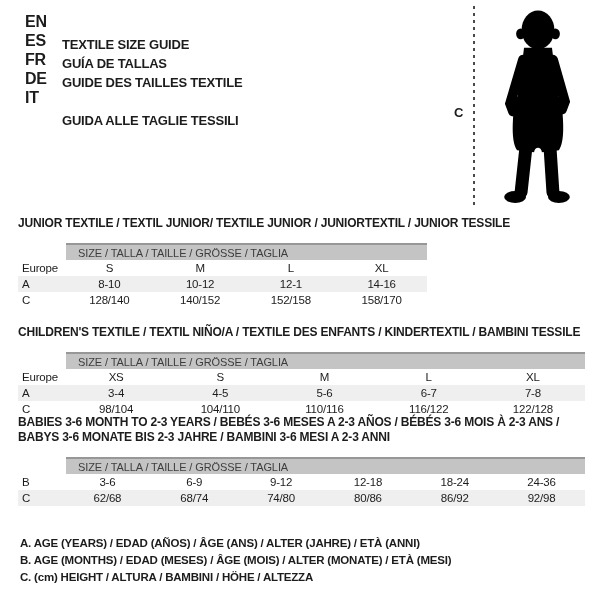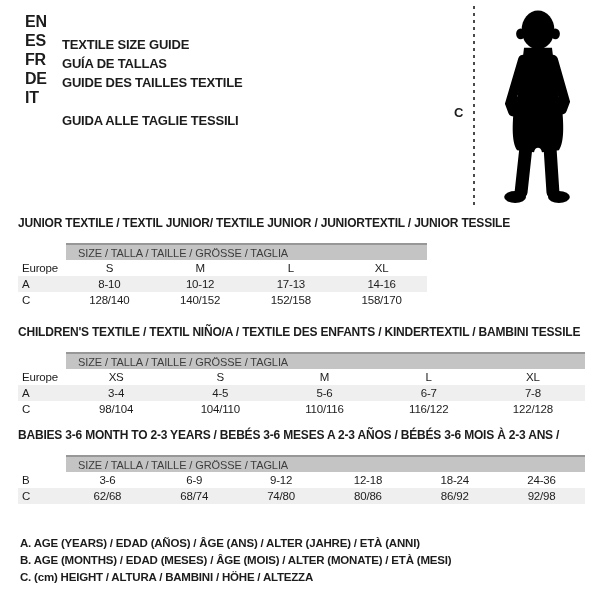--- a/index.html
+++ b/index.html
@@ -113,21 +113,21 @@
           <div class="lbl">Europe</div>
           <div class="cell">S</div>
           <div class="cell">M</div>
           <div class="cell">L</div>
           <div class="cell">XL</div>
         </div>
         <div class="trow shaded">
           <div class="lbl">A</div>
           <div class="cell">8-10</div>
           <div class="cell">10-12</div>
-          <div class="cell">17-13</div>
+          <div class="cell">12-1</div>
           <div class="cell">14-16</div>
         </div>
         <div class="trow">
           <div class="lbl">C</div>
           <div class="cell">128/140</div>
           <div class="cell">140/152</div>
           <div class="cell">152/158</div>
           <div class="cell">158/170</div>
         </div>
       </div>
@@ -156,22 +156,23 @@
         <div class="trow">
           <div class="lbl">C</div>
           <div class="cell">98/104</div>
           <div class="cell">104/110</div>
           <div class="cell">110/116</div>
           <div class="cell">116/122</div>
           <div class="cell">122/128</div>
         </div>
       </div>
     </div>
-    <div class="abs section sec-babies" style="top: 428px;">
+    <div class="abs section sec-babies" style="top: 415px;">
       <div class="sec-title">BABIES 3-6 MONTH TO 2-3 YEARS / BEBÉS 3-6 MESES A 2-3 AÑOS / BÉBÉS 3-6 MOIS À 2-3 ANS /</div>
+      <div class="sec-title">BABYS 3-6 MONATE BIS 2-3 JAHRE / BAMBINI 3-6 MESI A 2-3 ANNI</div>
       <div class="title-gap"></div>
       <div class="size-table">
         <div class="bar">SIZE / TALLA / TAILLE / GRÖSSE / TAGLIA</div>
         <div class="trow">
           <div class="lbl">B</div>
           <div class="cell">3-6</div>
           <div class="cell">6-9</div>
           <div class="cell">9-12</div>
           <div class="cell">12-18</div>
           <div class="cell">18-24</div>

